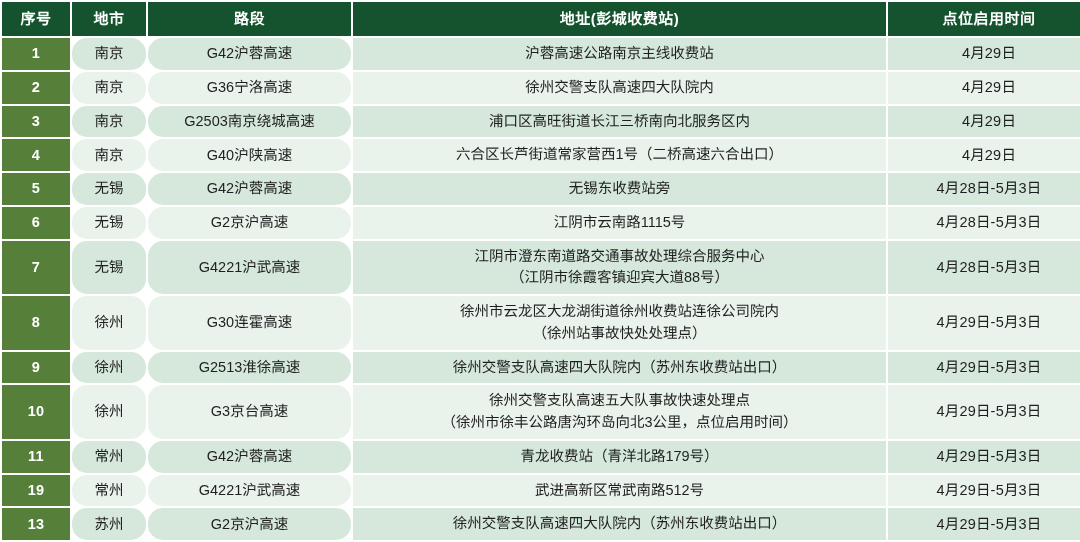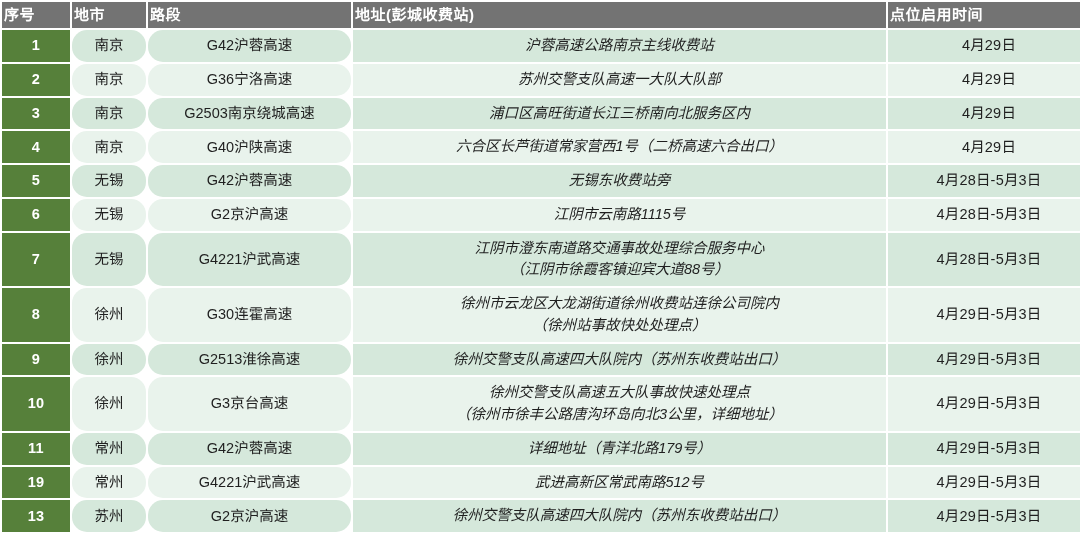--- a/index.html
+++ b/index.html
@@ -29,49 +29,49 @@
     background: #ffffff;
     margin: 0;
   }
   col.c-index { width: 68px; }
   col.c-city  { width: 74px; }
   col.c-road  { width: 203px; }
   col.c-addr  { width: 533px; }
   col.c-date  { width: 202px; }
 
   thead th {
-    background: #737373;
+    background: #14532d;
     color: #ffffff;
     font-size: 15px;
     font-weight: bold;
-    height: 26px;
+    height: 34px;
     line-height: 26px;
     padding: 0 2px;
-    text-align: left;
+    text-align: center;
     letter-spacing: 0.5px;
     white-space: nowrap;
   }
   tbody td {
     text-align: center;
     font-size: 14.5px;
     color: #1f1f1f;
     padding: 5px 6px;
     vertical-align: middle;
     line-height: 1.45;
   }
   tbody td.idx {
     background: #56803a;
     color: #ffffff;
     font-weight: bold;
     font-size: 14.5px;
     letter-spacing: 0.3px;
   }
   tr.band-a td.cell { background: #d5e8db; }
   tr.band-b td.cell { background: #e9f3ec; }
-  td.addr { line-height: 1.5; font-style: italic; }
+  td.addr { line-height: 1.5; }
   td.addr .ln { display: block; white-space: nowrap; }
   td.date { white-space: nowrap; letter-spacing: 0.2px; }
   td.city, td.road { white-space: nowrap; border-radius: 15px; }
 </style>
 </head>
 <body>
 
 <div class="sheet">
   <table class="grid">
     <colgroup>
@@ -98,21 +98,21 @@
           <td class="cell addr">
             <span class="ln">沪蓉高速公路南京主线收费站</span>
           </td>
           <td class="cell date">4月29日</td>
         </tr>
         <tr class="band-b">
           <td class="idx">2</td>
           <td class="cell city">南京</td>
           <td class="cell road">G36宁洛高速</td>
           <td class="cell addr">
-            <span class="ln">苏州交警支队高速一大队大队部</span>
+            <span class="ln">徐州交警支队高速四大队院内</span>
           </td>
           <td class="cell date">4月29日</td>
         </tr>
         <tr class="band-a">
           <td class="idx">3</td>
           <td class="cell city">南京</td>
           <td class="cell road">G2503南京绕城高速</td>
           <td class="cell addr">
             <span class="ln">浦口区高旺街道长江三桥南向北服务区内</span>
           </td>
@@ -173,30 +173,30 @@
             <span class="ln">徐州交警支队高速四大队院内（苏州东收费站出口）</span>
           </td>
           <td class="cell date">4月29日-5月3日</td>
         </tr>
         <tr class="band-b">
           <td class="idx">10</td>
           <td class="cell city">徐州</td>
           <td class="cell road">G3京台高速</td>
           <td class="cell addr">
             <span class="ln">徐州交警支队高速五大队事故快速处理点</span>
-            <span class="ln">（徐州市徐丰公路唐沟环岛向北3公里，详细地址）</span>
+            <span class="ln">（徐州市徐丰公路唐沟环岛向北3公里，点位启用时间）</span>
           </td>
           <td class="cell date">4月29日-5月3日</td>
         </tr>
         <tr class="band-a">
           <td class="idx">11</td>
           <td class="cell city">常州</td>
           <td class="cell road">G42沪蓉高速</td>
           <td class="cell addr">
-            <span class="ln">详细地址（青洋北路179号）</span>
+            <span class="ln">青龙收费站（青洋北路179号）</span>
           </td>
           <td class="cell date">4月29日-5月3日</td>
         </tr>
         <tr class="band-b">
           <td class="idx">19</td>
           <td class="cell city">常州</td>
           <td class="cell road">G4221沪武高速</td>
           <td class="cell addr">
             <span class="ln">武进高新区常武南路512号</span>
           </td>

